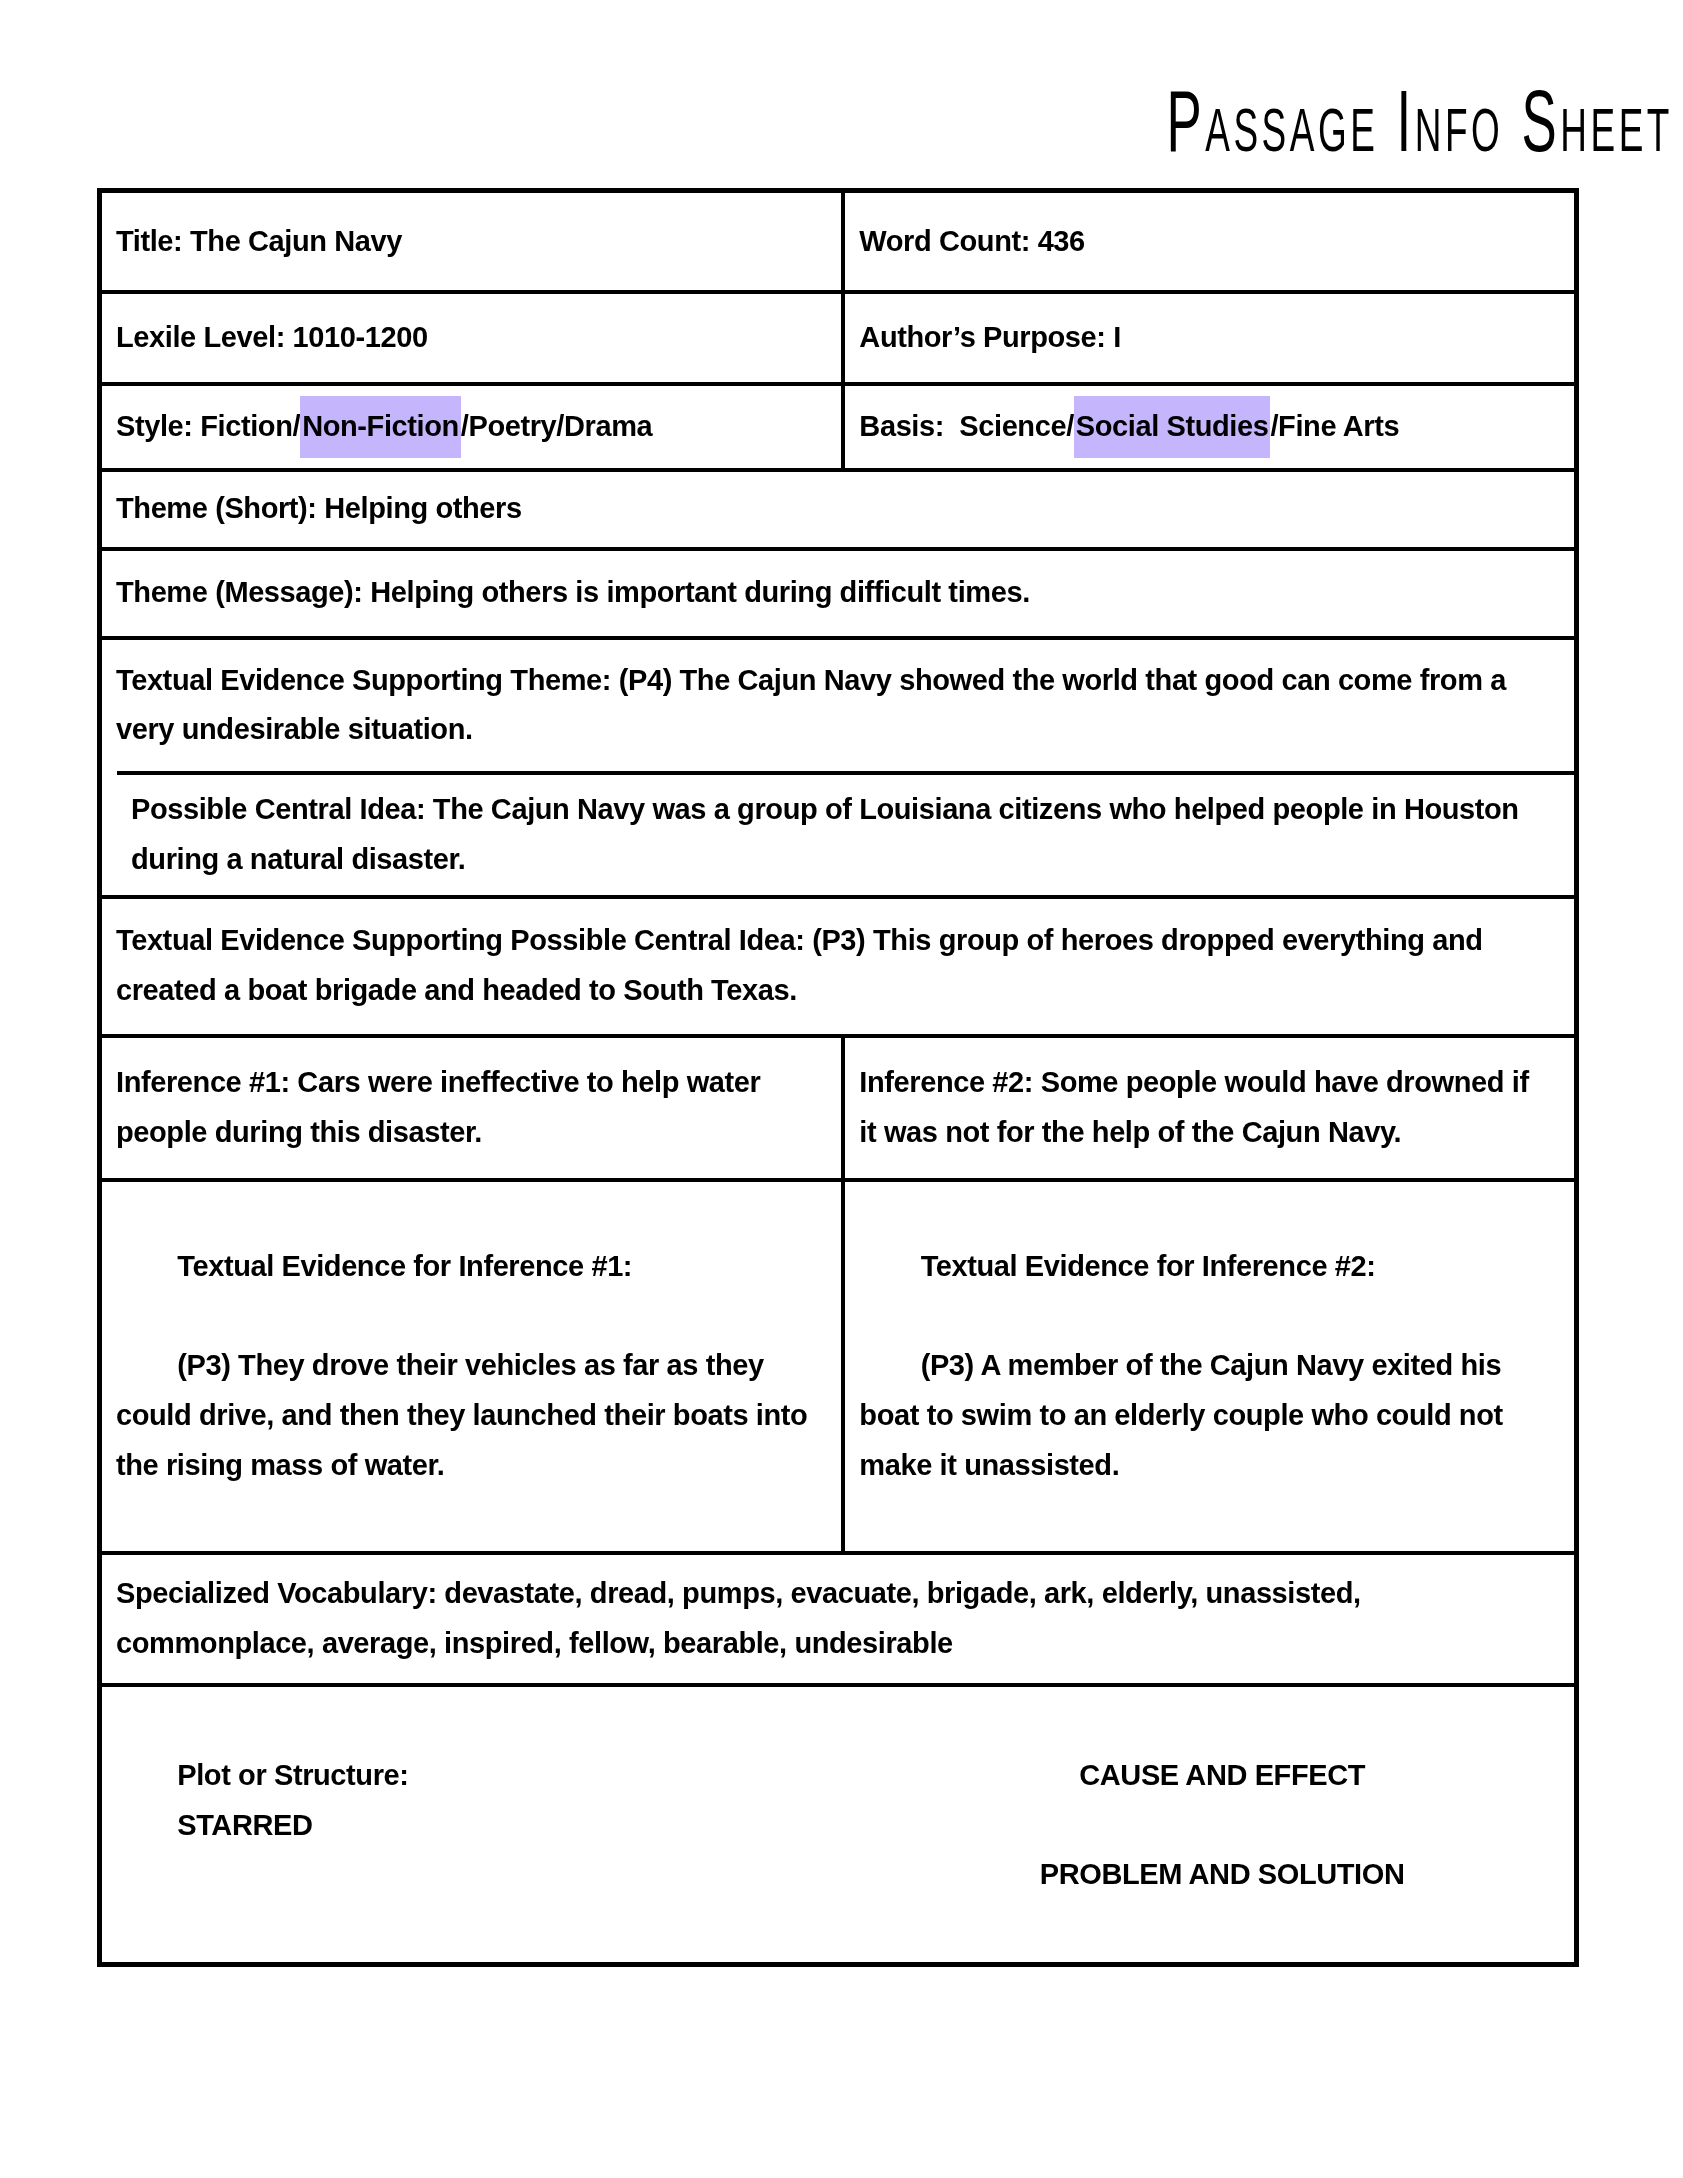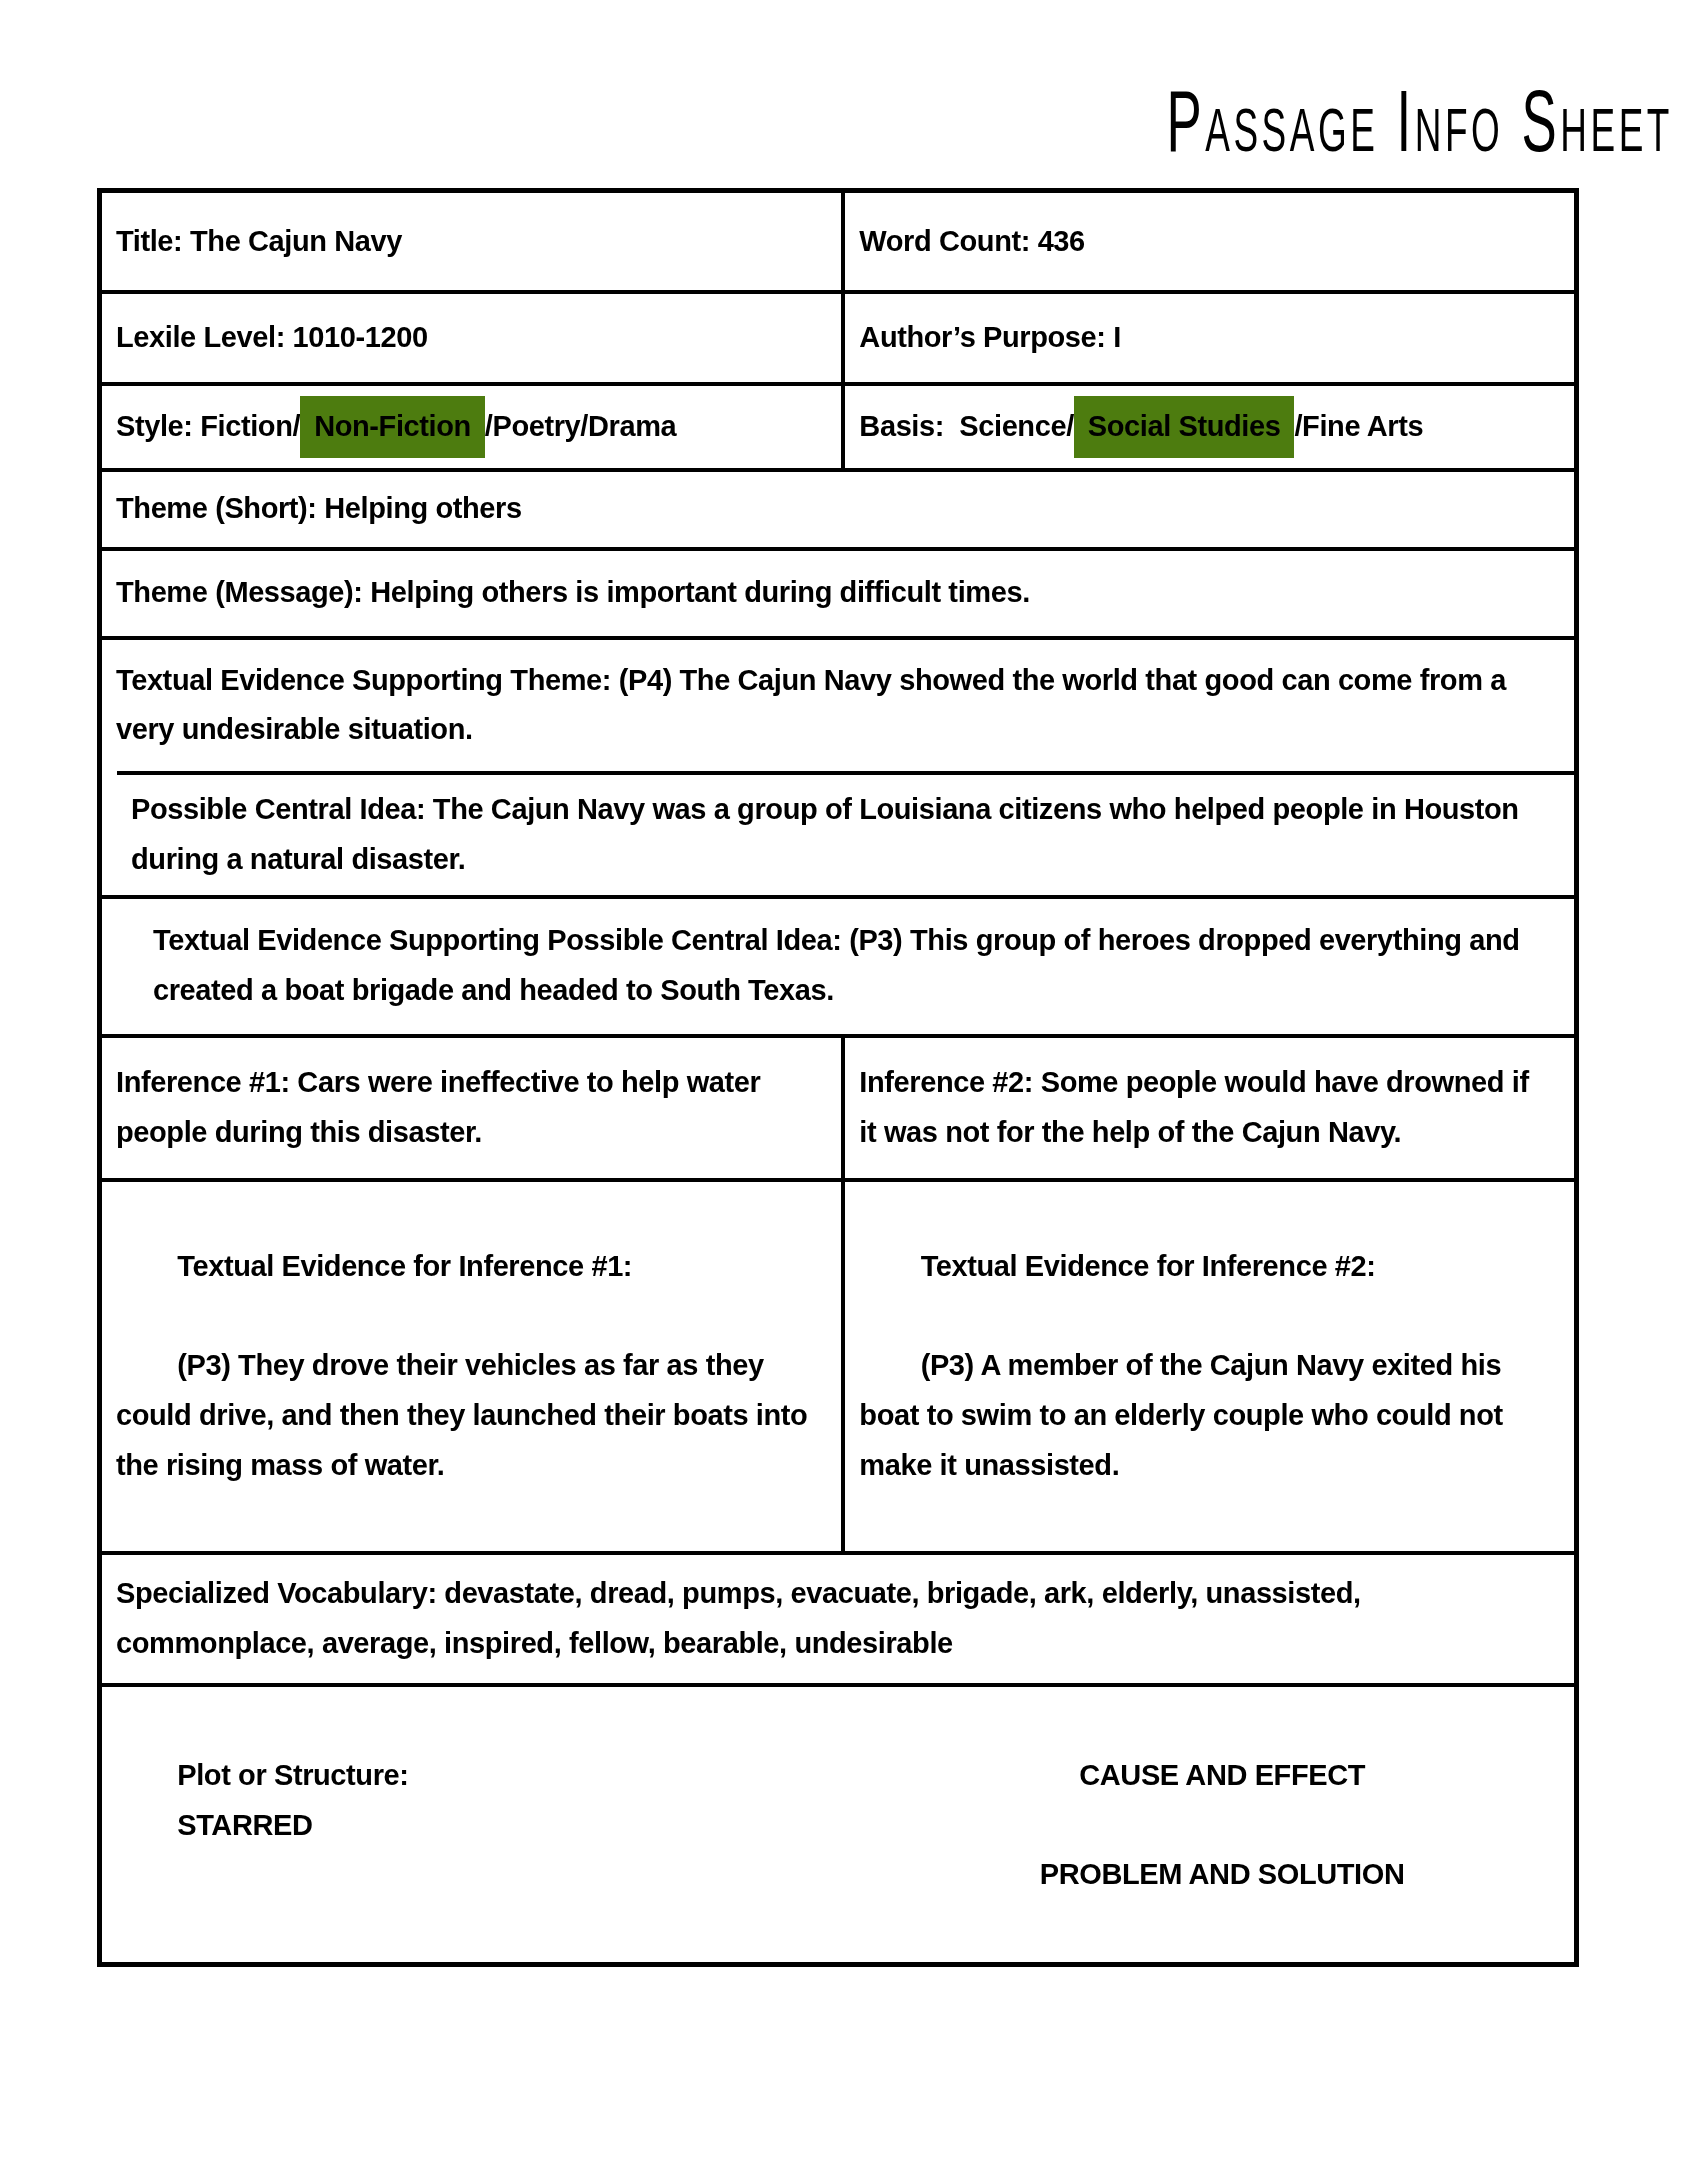--- a/index.html
+++ b/index.html
@@ -55,28 +55,28 @@
   }
   .cell.right { width: 49.5%; }
   .cell.full { width: 100%; }
   .h100 { min-height: 97px; }
   .h95  { min-height: 92px; }
   .h82  { min-height: 81px; }
   .h80  { min-height: 79px; }
   .h90  { min-height: 89px; }
   .h136 { min-height: 135px; }
   .h124 { min-height: 123px; margin-left: 15px; }
-  .h140 { min-height: 139px; padding-left: 37px; }
+  .h140 { min-height: 139px; }
   .h145 { min-height: 144px; }
   .h230 { min-height: 228px; }
   .h133 { min-height: 132px; }
   .h130 { min-height: 129px; }
   .hl {
-    background: #4d7c0f;
-    padding: 6px 14px;
+    background: #c4b5fd;
+    padding: 6px 2px;
   }
   .plot-row {
     align-items: flex-start;
     padding-top: 14px;
     padding-bottom: 12px;
   }
   .plot-left { white-space: pre-wrap; }
   .plot-label { margin-right: 40px; }
   .plot-options {
     margin-left: auto;

